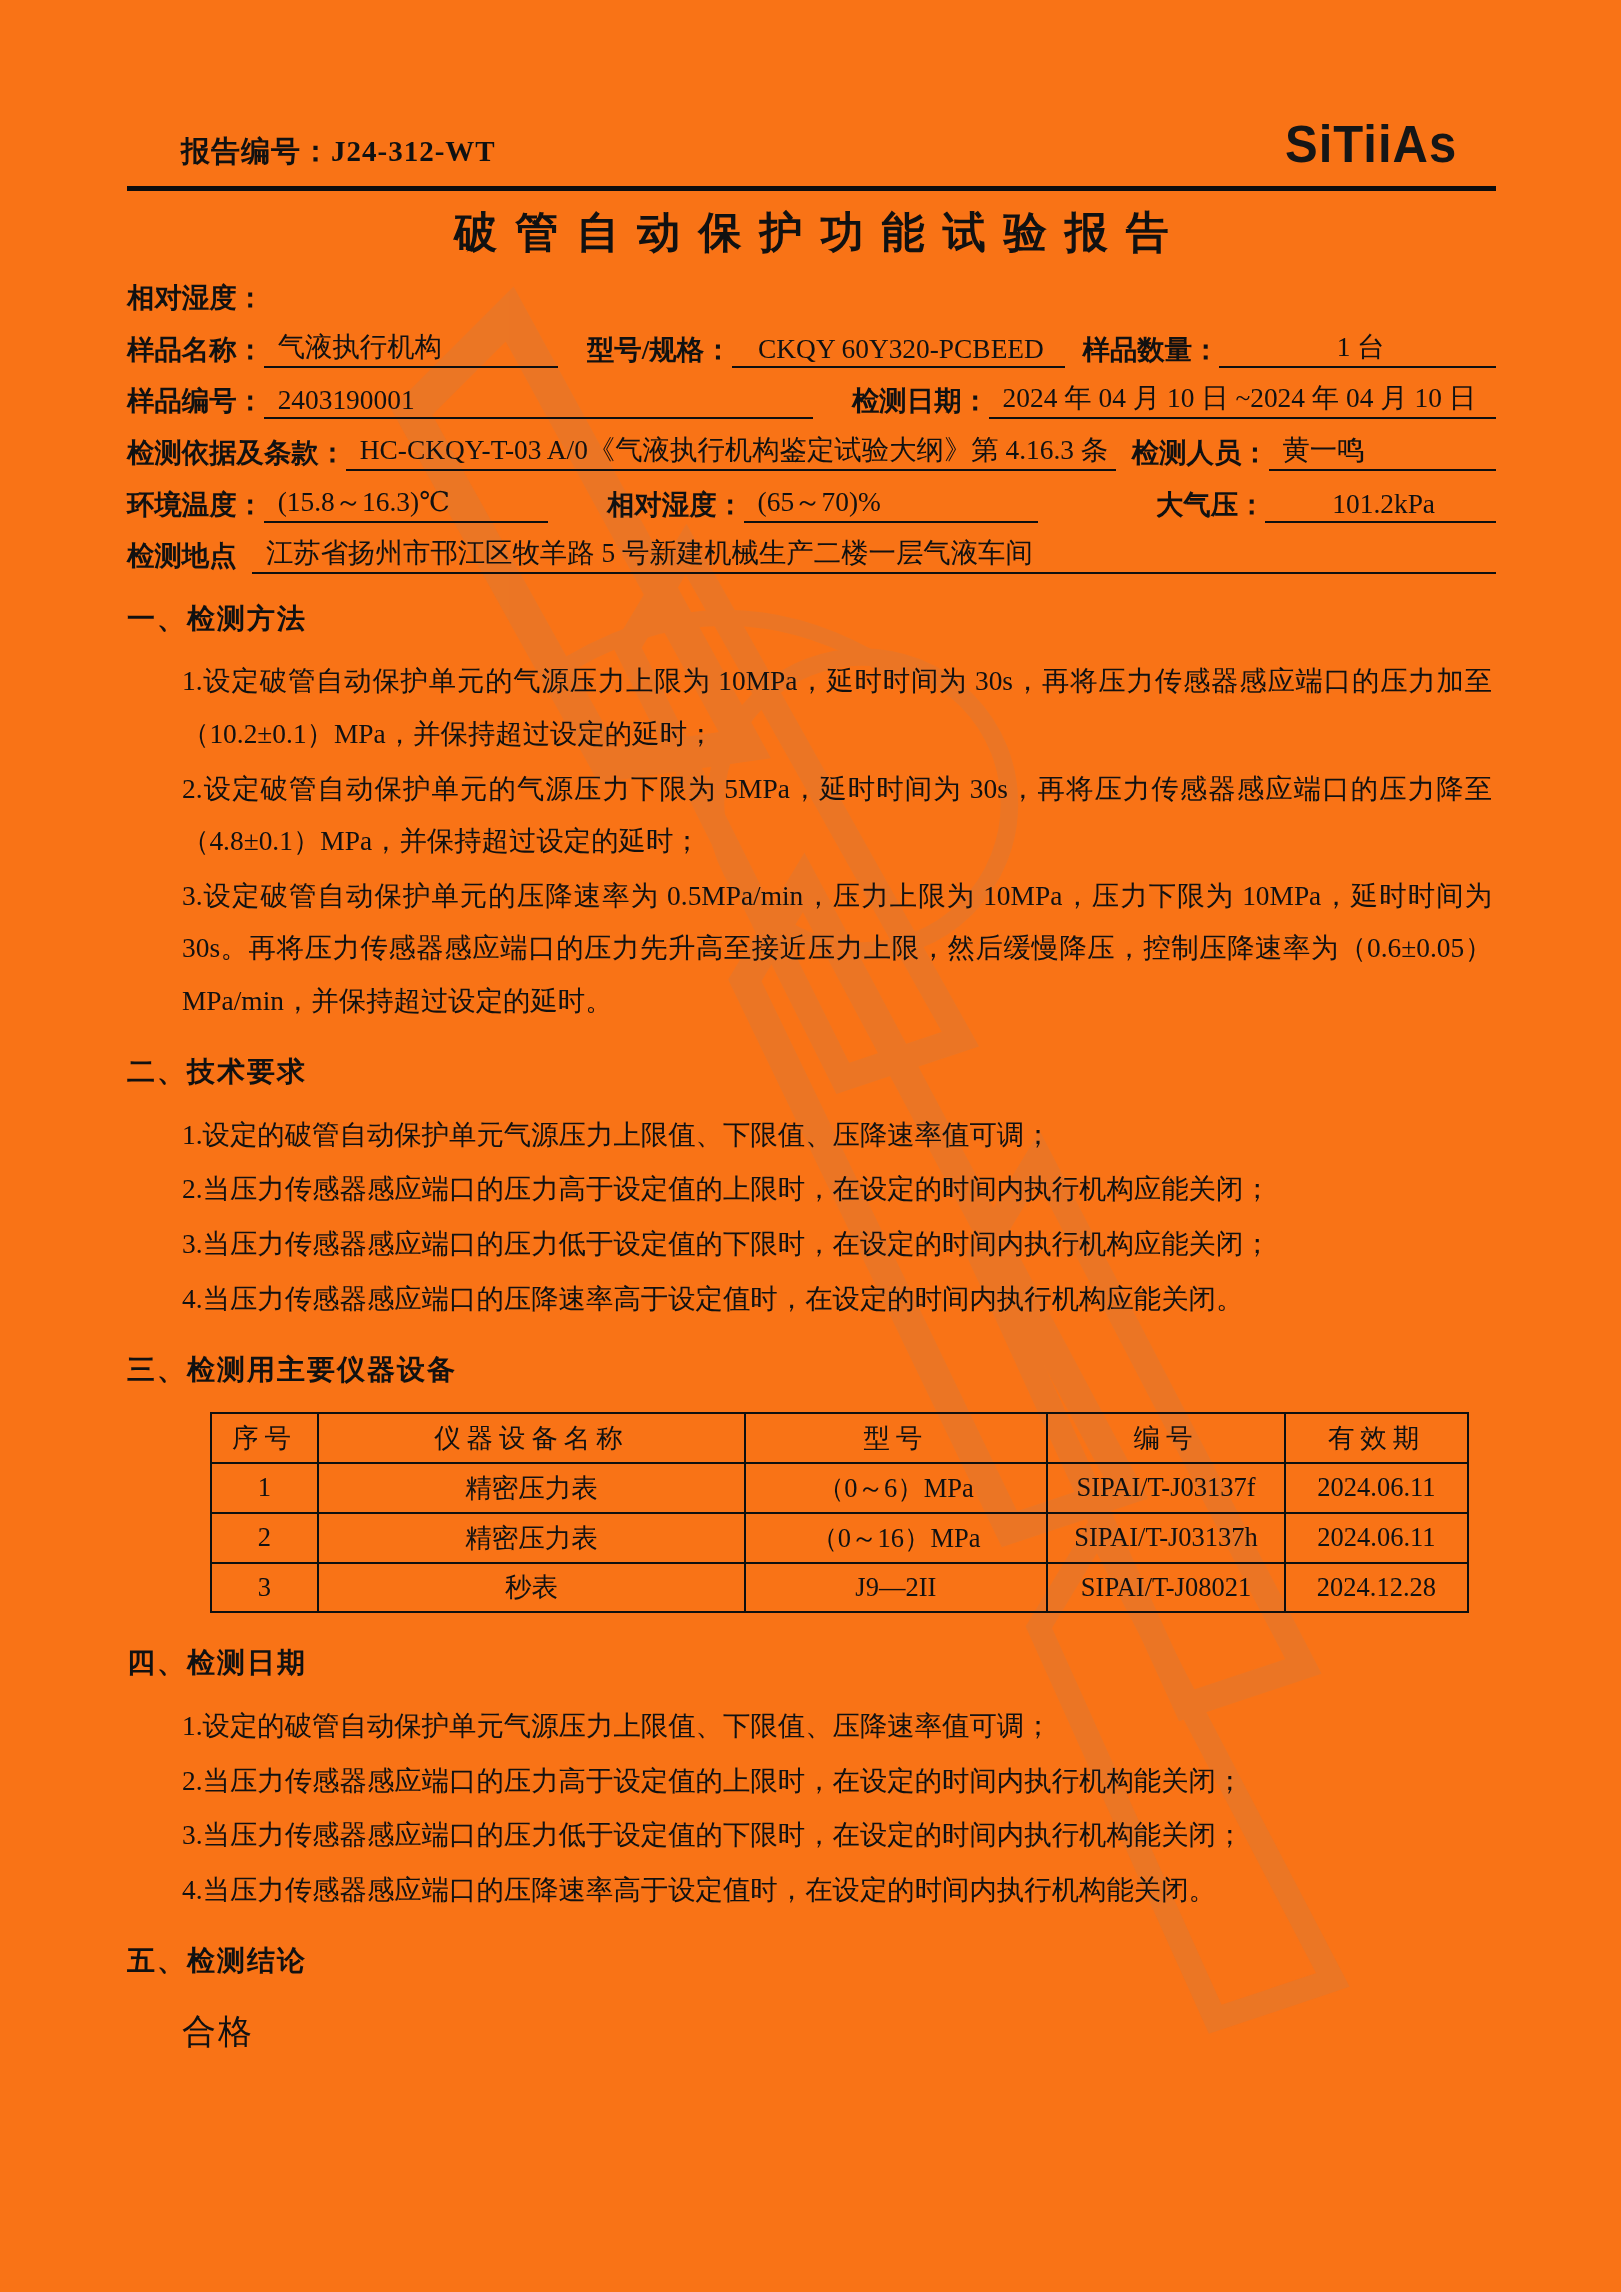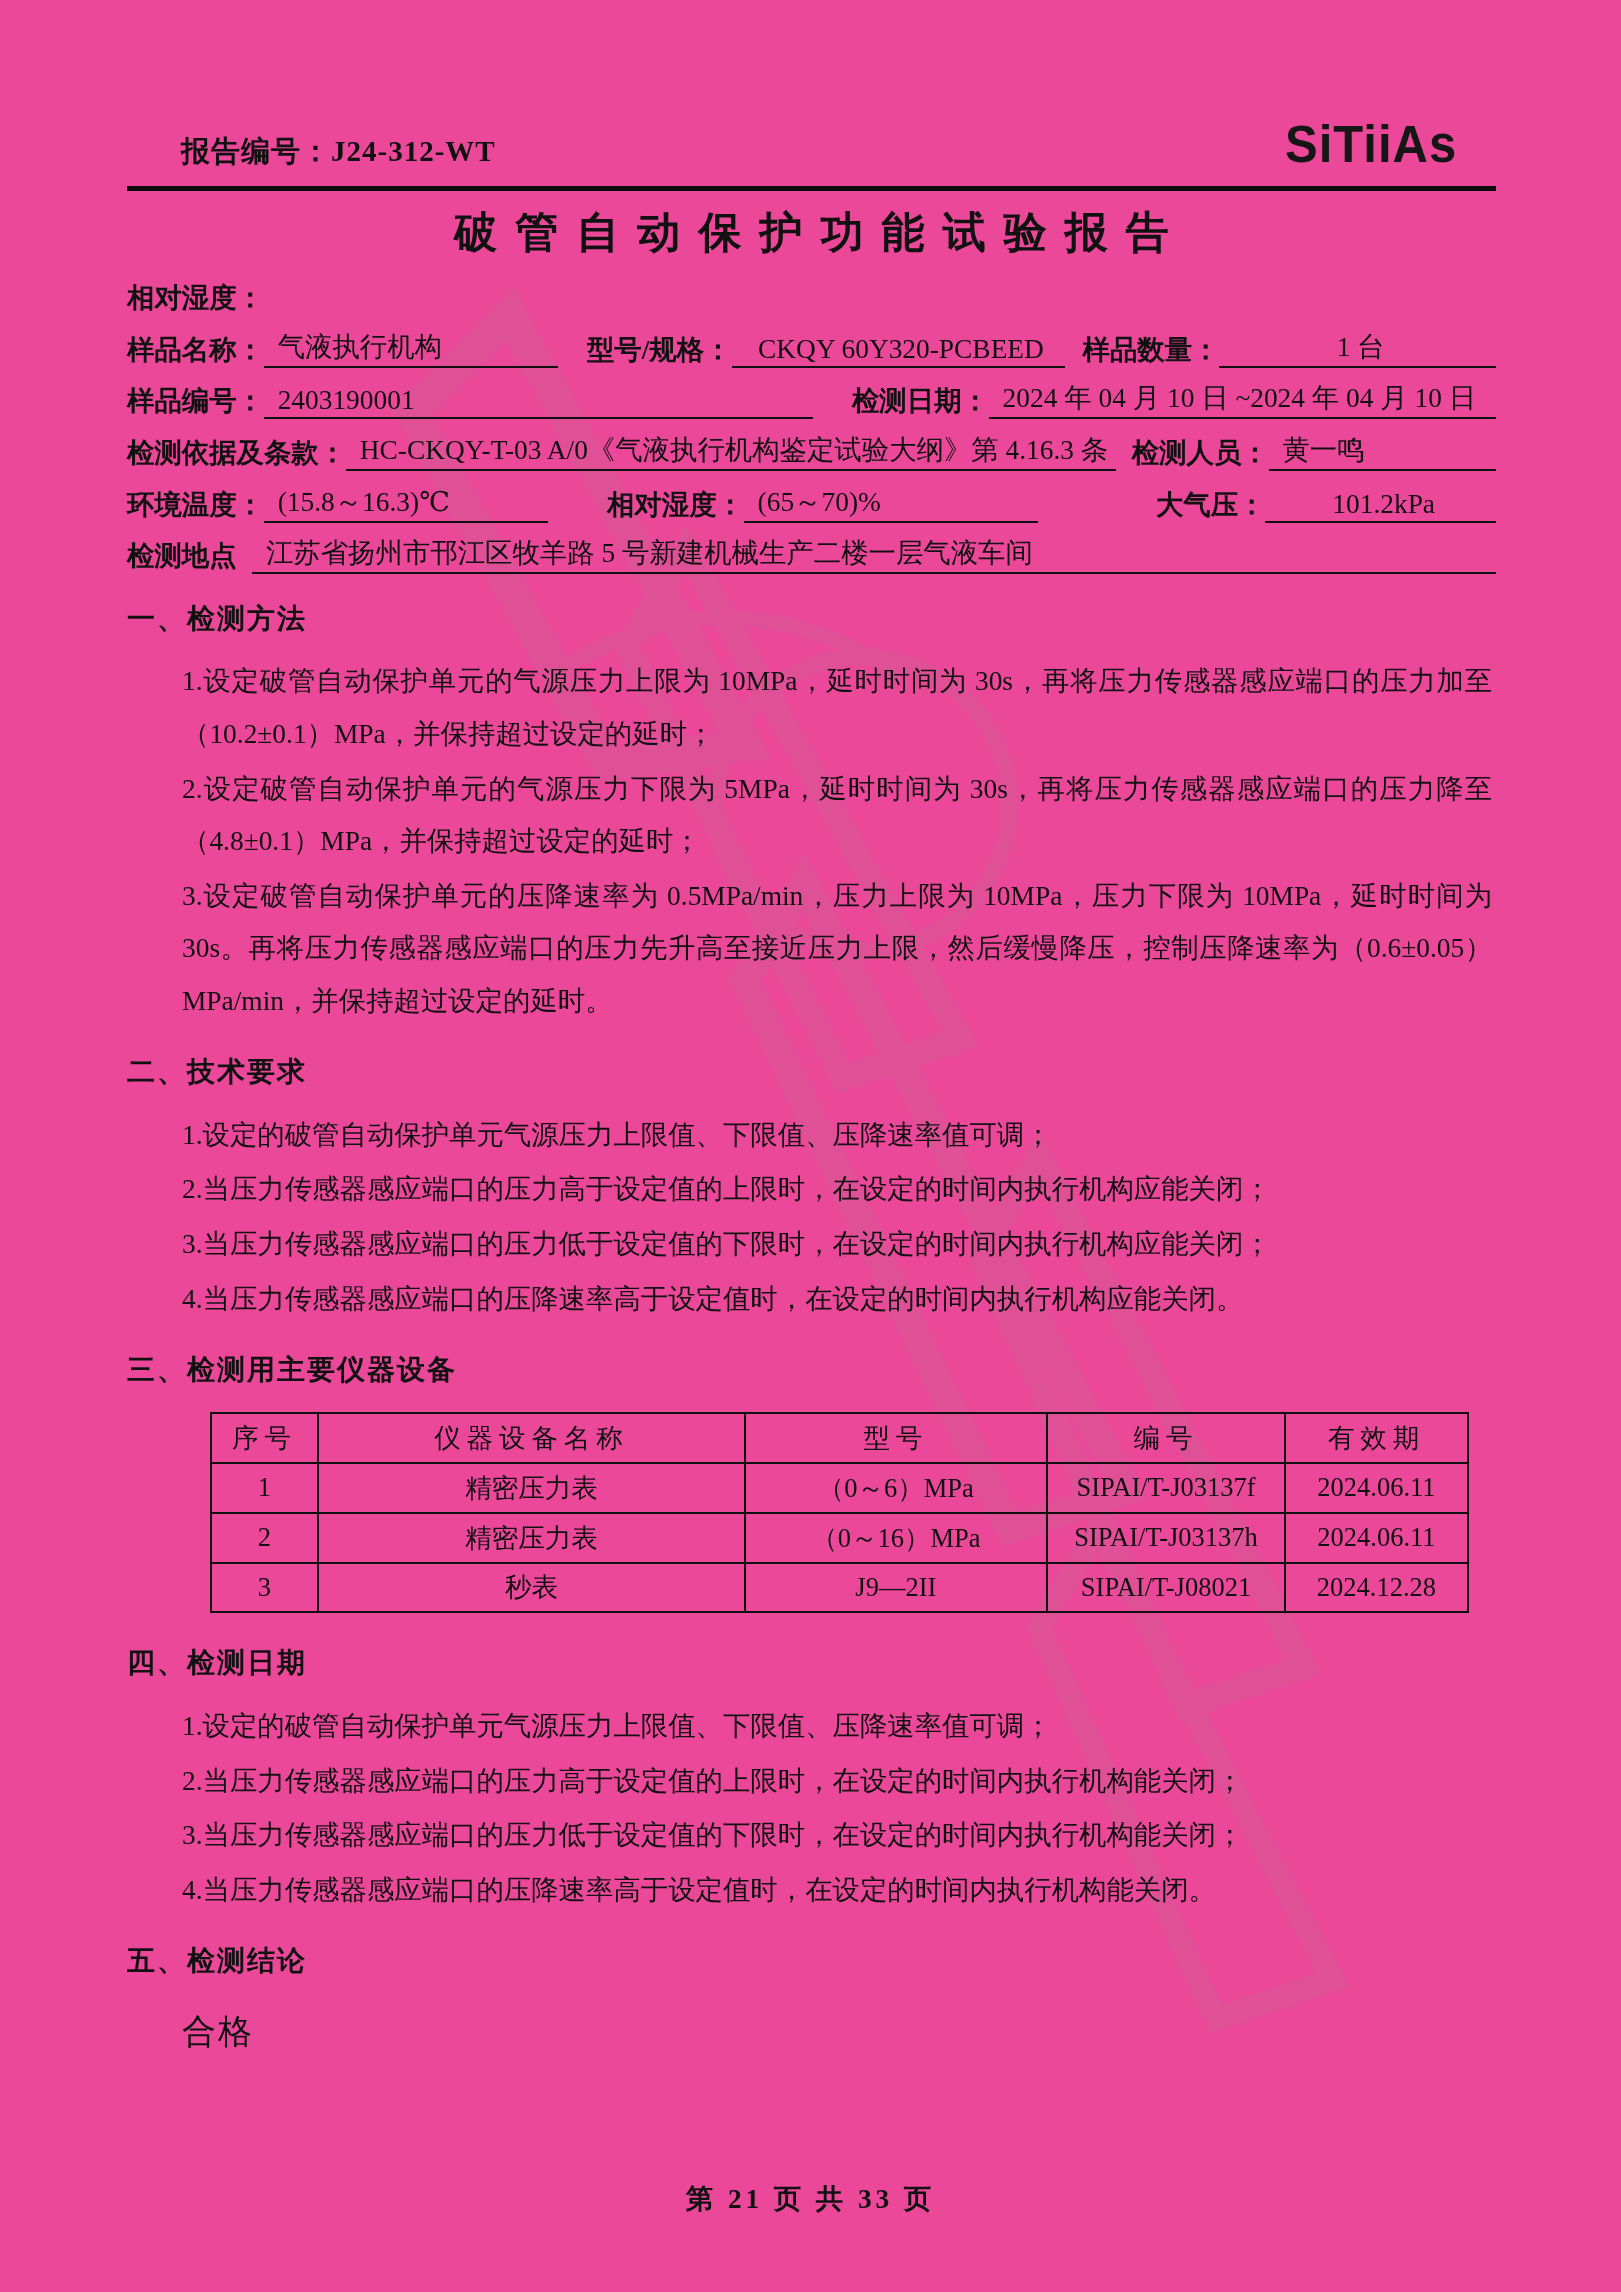--- a/index.html
+++ b/index.html
@@ -3,21 +3,21 @@
 <meta charset="utf-8">
 <style>
   * { margin: 0; padding: 0; box-sizing: border-box; }
   html, body { background: #9c9c9c; }
   body { font-family: "Liberation Serif", "DejaVu Serif", serif; color: #111; }
   .page {
     position: relative;
     width: 1621px;
     height: 2293px;
     margin: 0 auto;
-    background: #ec4899;
+    background: #f97316;
     overflow: hidden;
   }
   .content { position: relative; z-index: 2; padding: 116px 125px 0 127px; }
 
   
   .watermark {
     position: absolute; z-index: 1; left: 0; top: 0; width: 100%; height: 100%;
     pointer-events: none;
   }
 
@@ -212,15 +212,14 @@
       <p class="para">2.当压力传感器感应端口的压力高于设定值的上限时，在设定的时间内执行机构能关闭；</p>
       <p class="para">3.当压力传感器感应端口的压力低于设定值的下限时，在设定的时间内执行机构能关闭；</p>
       <p class="para">4.当压力传感器感应端口的压降速率高于设定值时，在设定的时间内执行机构能关闭。</p>
     </div>
 
     <div class="sec-h">五、检测结论</div>
     <div class="conclusion">合格</div>
 
   </div>
 
-  <div class="footer">第 21 页  共 33 页</div>
 </div>
 
 
 </body></html>

